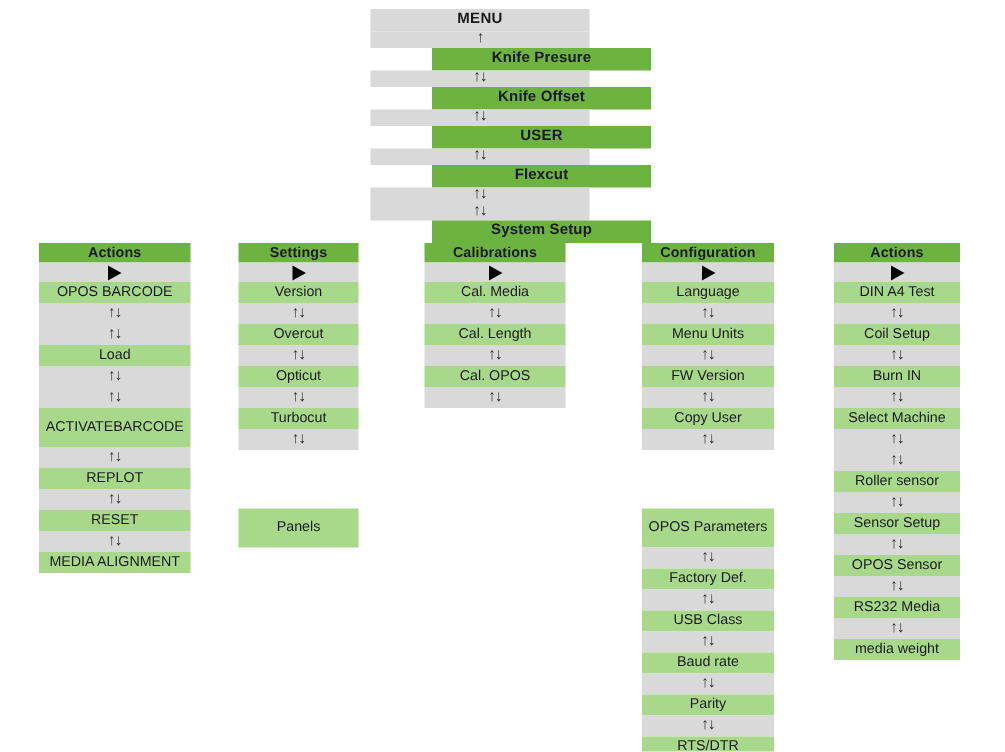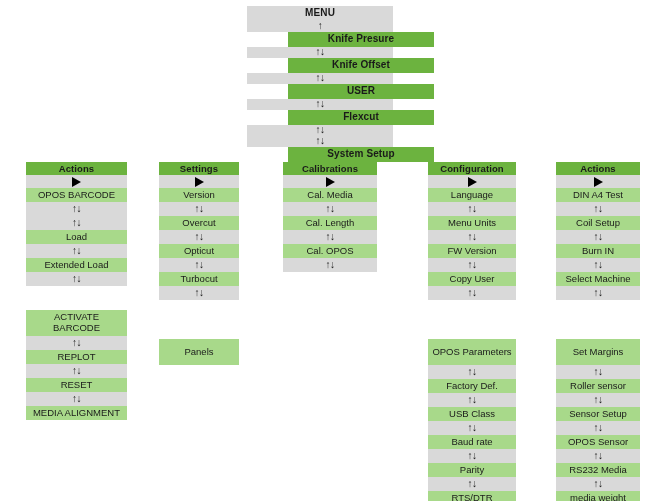--- a/index.html
+++ b/index.html
@@ -55,23 +55,22 @@
     background: #a8d98a;
     font-size: 9.5px;
     height: 14px;
   }
   .cell.light.tall {
     height: 26px;
     margin-top: 39px;
   }
   .cell.light.two-line {
     height: 26px;
-    flex-direction: column;
+    flex-direction: row;
     line-height: 1.15;
-    margin-top: 24px;
   }
   .cell.gap {
     background: #d9d9d9;
     height: 14px;
     font-size: 10px;
     color: #2a2a2a;
     letter-spacing: -0.5px;
   }
   .cell.gap.small {
     height: 11px;
@@ -134,21 +133,20 @@
       <div class="cell gap">
         <span class="arrow-glyph">↑↓</span>
       </div>
       <div class="cell gap">
         <span class="arrow-glyph">↑↓</span>
       </div>
       <div class="cell light">Load</div>
       <div class="cell gap">
         <span class="arrow-glyph">↑↓</span>
       </div>
-      <div class="cell light">Extended Load</div>
       <div class="cell gap">
         <span class="arrow-glyph">↑↓</span>
       </div>
       <div class="cell light two-line">
         <span>ACTIVATE</span>
         <span>BARCODE</span>
       </div>
       <div class="cell gap">
         <span class="arrow-glyph">↑↓</span>
       </div>
@@ -267,21 +265,20 @@
         <span class="arrow-glyph">↑↓</span>
       </div>
       <div class="cell light">Burn IN</div>
       <div class="cell gap">
         <span class="arrow-glyph">↑↓</span>
       </div>
       <div class="cell light">Select Machine</div>
       <div class="cell gap">
         <span class="arrow-glyph">↑↓</span>
       </div>
-      <div class="cell light tall">Set Margins</div>
       <div class="cell gap">
         <span class="arrow-glyph">↑↓</span>
       </div>
       <div class="cell light">Roller sensor</div>
       <div class="cell gap">
         <span class="arrow-glyph">↑↓</span>
       </div>
       <div class="cell light">Sensor Setup</div>
       <div class="cell gap">
         <span class="arrow-glyph">↑↓</span>

